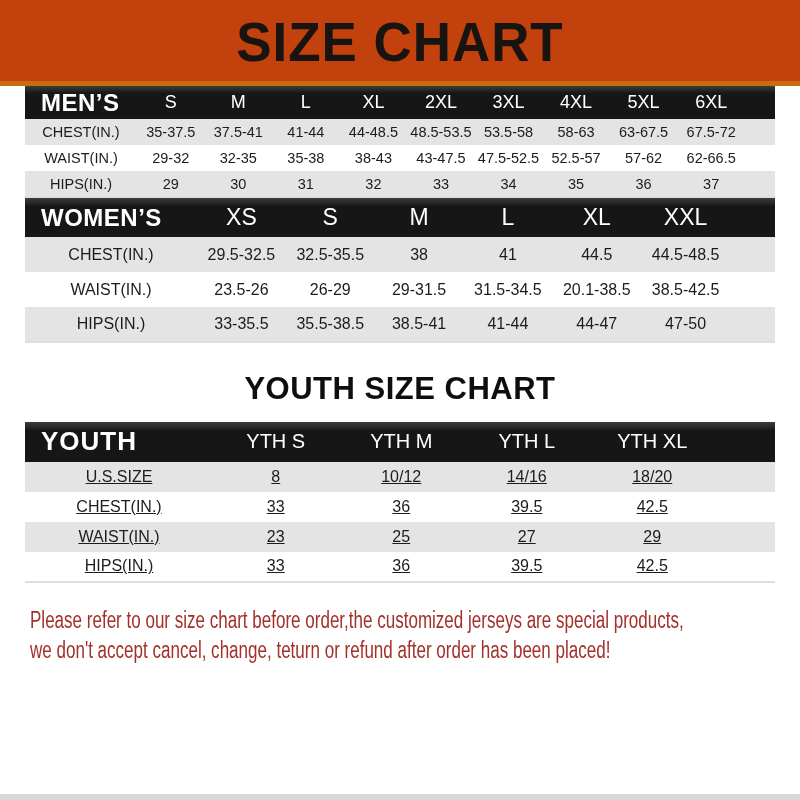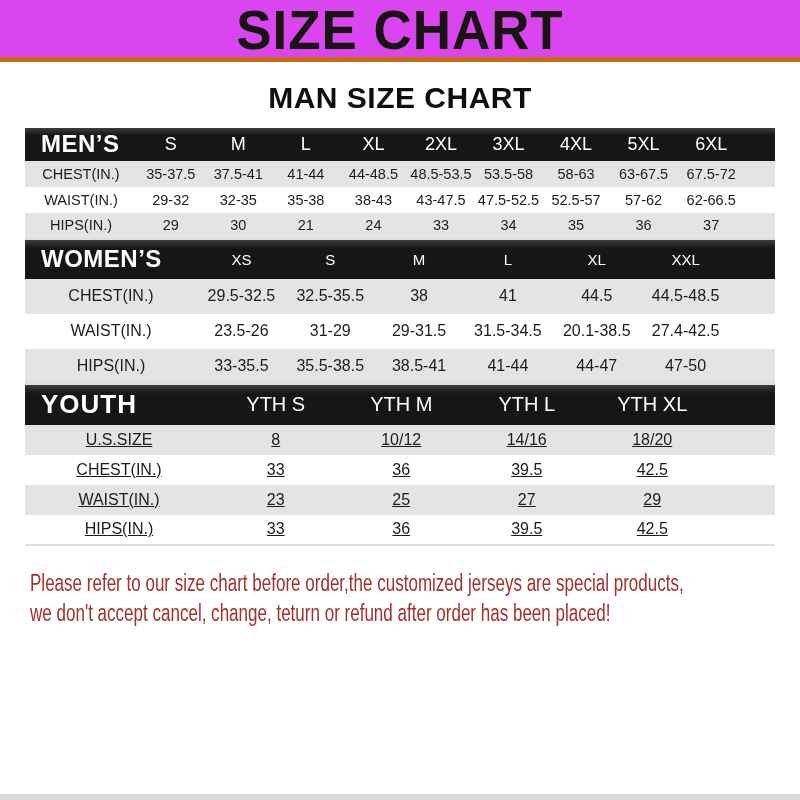--- a/index.html
+++ b/index.html
@@ -7,22 +7,22 @@
   body {
     width: 800px; height: 800px;
     background: #ffffff;
     font-family: "Liberation Sans", sans-serif;
     position: relative;
     overflow: hidden;
   }
 
   
   .banner {
-    height: 62px;
-    background: #d946ef;
+    height: 86px;
+    background: #c2410c;
     border-bottom: 5px solid #C96B10;
     display: flex; align-items: center; justify-content: center;
   }
   .banner h1 {
     margin: 0;
     font-size: 54px;
     font-weight: bold;
     color: #181411;
     letter-spacing: 1px;
     line-height: 1;
@@ -62,21 +62,21 @@
 
   .men-table col.c-label  { width: 112px; }
   .men-table col.c-spacer { width: 30px; }
   .men-table thead th { height: 33px; font-size: 18px; }
   .men-table th.corner { font-size: 24px; }
   .men-table tbody tr { height: 26px; }
   .men-table tbody td { font-size: 14.5px; }
 
   .women-table col.c-label  { width: 172px; }
   .women-table col.c-spacer { width: 45px; }
-  .women-table thead th { height: 39px; font-size: 15px; }
+  .women-table thead th { height: 39px; font-size: 23px; }
   .women-table th.corner { font-size: 24px; }
   .women-table tbody tr { height: 35px; }
   .women-table tbody td { font-size: 16px; }
 
   .youth-table col.c-label  { width: 188px; }
   .youth-table col.c-spacer { width: 60px; }
   .youth-table thead th { height: 40px; font-size: 20px; }
   .youth-table th.corner { font-size: 26px; letter-spacing: 1px; }
   .youth-table tbody tr { height: 30px; }
   .youth-table tbody td { font-size: 16px; text-decoration: underline; }
@@ -99,21 +99,20 @@
   }
 </style>
 </head>
 <body>
 
 <header class="banner">
   <h1>SIZE CHART</h1>
 </header>
 
 <section class="section-men">
-  <h2 class="section-heading">MAN SIZE CHART</h2>
   <table class="size-table men-table">
     <colgroup>
       <col class="c-label">
         <col>
         <col>
         <col>
         <col>
         <col>
         <col>
         <col>
@@ -160,22 +159,22 @@
         <td>47.5-52.5</td>
         <td>52.5-57</td>
         <td>57-62</td>
         <td>62-66.5</td>
         <td class="spacer"></td>
       </tr>
       <tr>
         <td class="rowlabel">HIPS(IN.)</td>
         <td>29</td>
         <td>30</td>
-        <td>21</td>
-        <td>24</td>
+        <td>31</td>
+        <td>32</td>
         <td>33</td>
         <td>34</td>
         <td>35</td>
         <td>36</td>
         <td>37</td>
         <td class="spacer"></td>
       </tr>
     </tbody>
   </table>
 </section>
@@ -211,42 +210,43 @@
         <td>32.5-35.5</td>
         <td>38</td>
         <td>41</td>
         <td>44.5</td>
         <td>44.5-48.5</td>
         <td class="spacer"></td>
       </tr>
       <tr>
         <td class="rowlabel">WAIST(IN.)</td>
         <td>23.5-26</td>
-        <td>31-29</td>
+        <td>26-29</td>
         <td>29-31.5</td>
         <td>31.5-34.5</td>
         <td>20.1-38.5</td>
-        <td>27.4-42.5</td>
+        <td>38.5-42.5</td>
         <td class="spacer"></td>
       </tr>
       <tr>
         <td class="rowlabel">HIPS(IN.)</td>
         <td>33-35.5</td>
         <td>35.5-38.5</td>
         <td>38.5-41</td>
         <td>41-44</td>
         <td>44-47</td>
         <td>47-50</td>
         <td class="spacer"></td>
       </tr>
     </tbody>
   </table>
 </section>
 
 <section class="section-youth">
+  <h2 class="section-heading">YOUTH SIZE CHART</h2>
   <table class="size-table youth-table">
     <colgroup>
       <col class="c-label">
         <col>
         <col>
         <col>
         <col>
         <col class="c-spacer">
     </colgroup>
     <thead>

